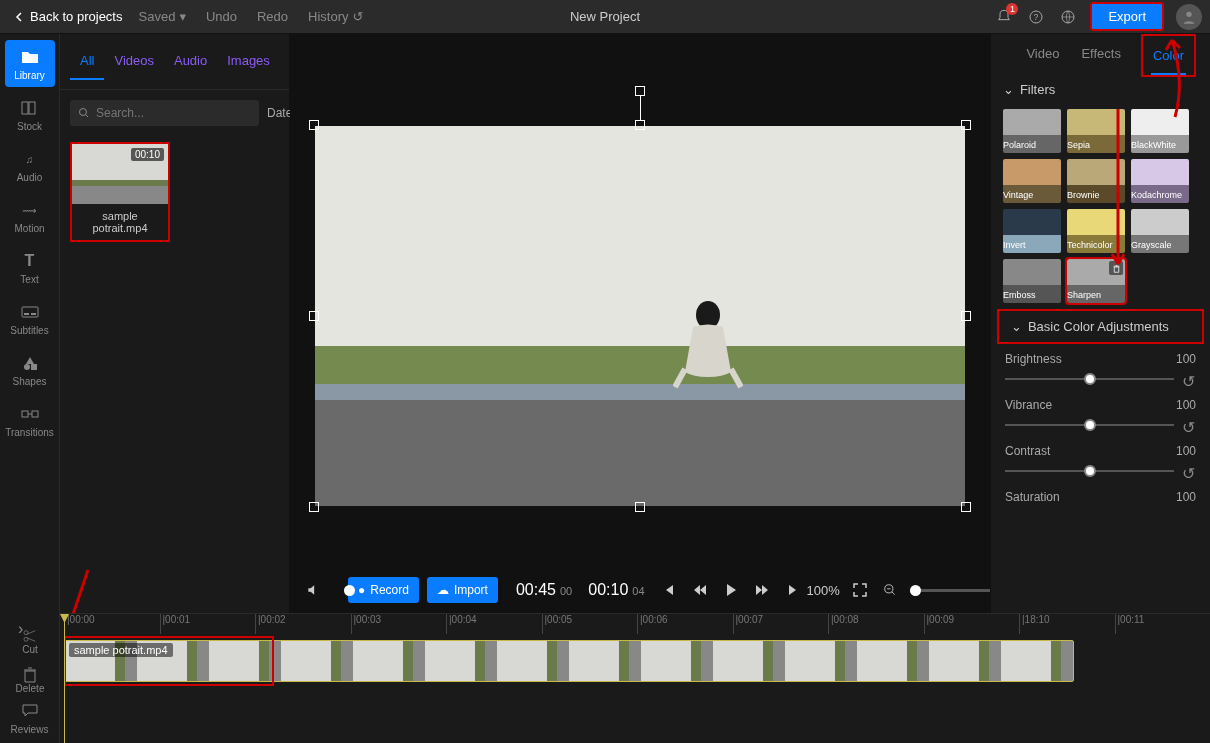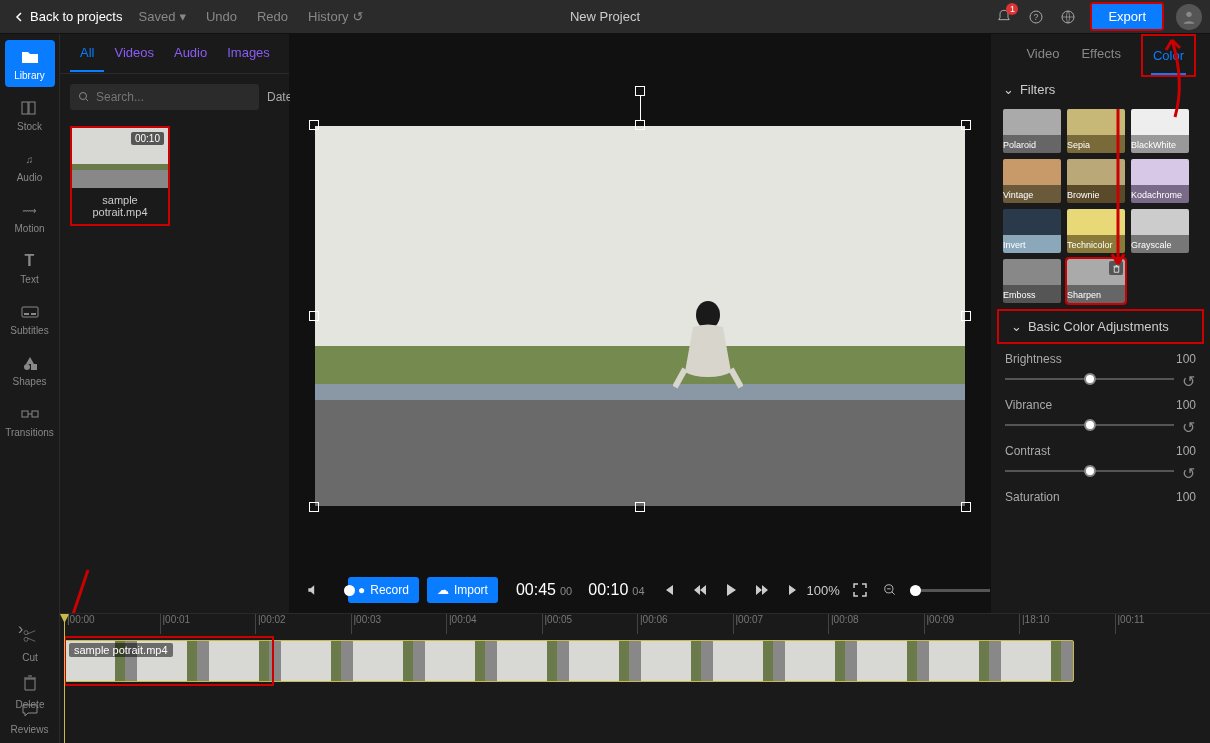--- a/index.html
+++ b/index.html
@@ -19,21 +19,21 @@
   
   
   .leftbar { position: absolute; left: 0; top: 34px; width: 60px; bottom: 0; background: #1a1a1a; border-right: 1px solid #2a2a2a; display: flex; flex-direction: column; align-items: center; padding-top: 4px; }
   .lb-item { width: 50px; padding: 8px 0 6px; display: flex; flex-direction: column; align-items: center; color: #888; cursor: pointer; font-size: 10px; border-radius: 4px; margin: 2px 0;}
   .lb-item.active { background: #0a7cff; color: #fff; }
   .lb-item .ic { width: 18px; height: 18px; margin-bottom: 4px; display:flex; align-items:center; justify-content:center;}
   .lb-spacer { flex: 1; }
   
   
   .library { position: absolute; left: 60px; top: 34px; width: 230px; bottom: 130px; background: #1a1a1a; border-right: 1px solid #111; }
-  .lib-tabs { display: flex; padding: 0 10px; border-bottom: 1px solid #2a2a2a; height: 40px; align-items:center;}
+  .lib-tabs { display: flex; padding: 0 10px; border-bottom: 1px solid #2a2a2a; height: 56px; align-items:center;}
   .lib-tab { padding: 10px 10px; font-size: 13px; color: #8b5cf6; cursor: pointer; border-bottom: 2px solid transparent; }
   .lib-tab.active { color: #0a7cff; border-bottom: 2px solid #0a7cff; }
   .lib-search-row { display: flex; padding: 10px; gap: 8px; align-items: center; }
   .search-box { flex: 1; background: #2b2b2b; border-radius: 3px; display: flex; align-items: center; padding: 6px 8px; }
   .search-box input { background: none; border: none; color: #888; font-size: 12px; outline: none; flex: 1; }
   .date-sel { font-size: 12px; color: #aaa; cursor: pointer; display:flex; align-items:center; gap:4px;}
   .media-thumb { margin: 6px 10px; width: 100px; border: 2px solid #c00; }
   .media-thumb .img { width: 100%; height: 60px; background: linear-gradient(#d8d8d4 60%, #6b7a4a 60%, #6b7a4a 70%, #888 70%); position: relative; }
   .media-thumb .dur { position: absolute; top: 4px; right: 4px; background: rgba(0,0,0,.6); color: #fff; font-size: 10px; padding: 1px 4px; border-radius: 2px; }
   .media-thumb .name { text-align: center; font-size: 11px; color: #ccc; padding: 6px 2px; background: #1a1a1a;}
@@ -86,21 +86,21 @@
   .reset-ic{width:14px; height:14px; color:#888; cursor:pointer;}
   
   
   .arrow1 { position:absolute; right: 20px; top: 32px; pointer-events:none;}
   .arrow2 { position:absolute; right: 82px; top: 104px; pointer-events:none;}
   .arrow3 { position:absolute; left: 58px; top: 565px; pointer-events:none;}
   
   
   .timeline { position: absolute; left: 60px; right: 0; bottom: 0; height: 130px; background: #1a1a1a; border-top: 1px solid #2a2a2a; }
   .tl-tools { position:absolute; left:-60px; top:0; width:60px; bottom:0; display:flex; flex-direction:column; align-items:center; padding-top:8px;}
-  .tl-tool { width:50px; padding: 6px 0; display:flex; flex-direction:column; align-items:center; color:#888; font-size:10px; cursor:pointer; gap:8px;}
+  .tl-tool { width:50px; padding: 6px 0; display:flex; flex-direction:column; align-items:center; color:#888; font-size:10px; cursor:pointer; gap:0;}
   .ruler { height: 20px; position: relative; display:flex; padding-left:4px;}
   .ruler .tick { flex:1; font-size: 10px; color: #777; padding-left:2px; border-left:1px solid #444;}
   .track { margin: 6px 4px; height: 42px; position: relative; }
   .clip { position:absolute; left:0; top:0; height:100%; background: repeating-linear-gradient(90deg, #d8d8d4 0, #d8d8d4 50px, #6b7a4a 50px, #6b7a4a 60px, #888 60px, #888 72px); border:1px solid #c9b84a; border-radius:2px; width:1010px;}
   .clip .label { position:absolute; top:2px; left:4px; background:rgba(0,0,0,.5); color:#fff; font-size:11px; padding:1px 5px; border-radius:2px;}
   .clip-box { position:absolute; left:0; top:-4px; height:50px; width:210px; border:2px solid #c00; pointer-events:none;}
   .playhead { position:absolute; left:4px; top:0; bottom:0; width:1px; background:#c9b84a;}
   .playhead::before{content:''; position:absolute; top:0; left:-4px; width:9px; height:9px; background:#c9b84a; clip-path:polygon(0 0,100% 0,50% 100%);}
   .expand-btn { position:absolute; left:-42px; top:6px; color:#888; cursor:pointer;}
 </style>

